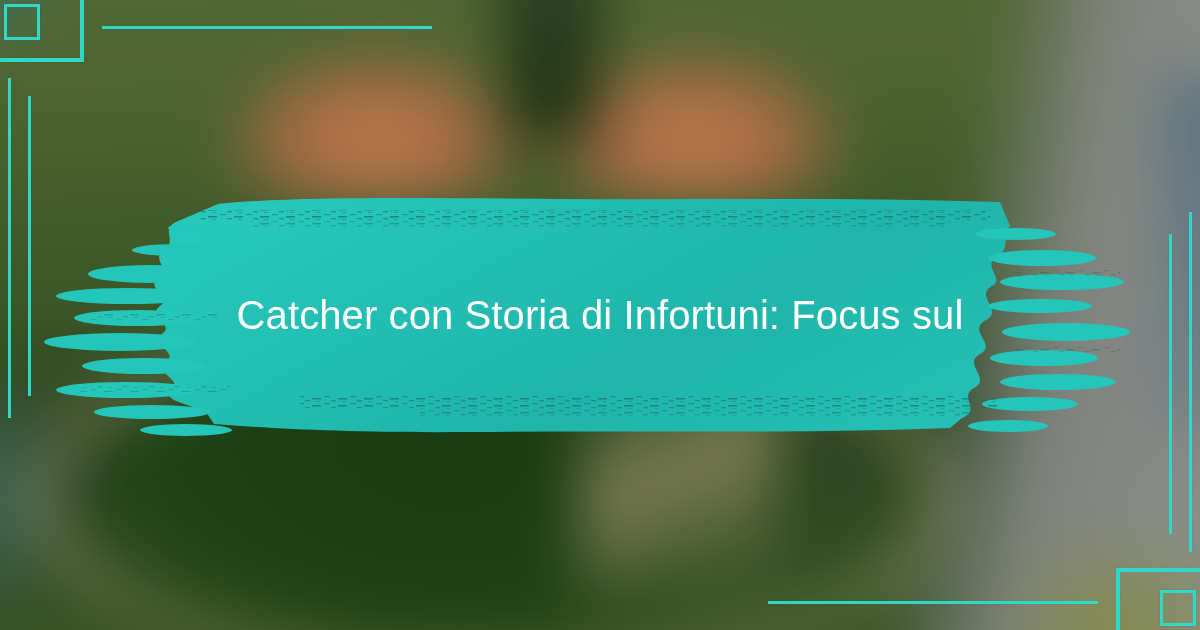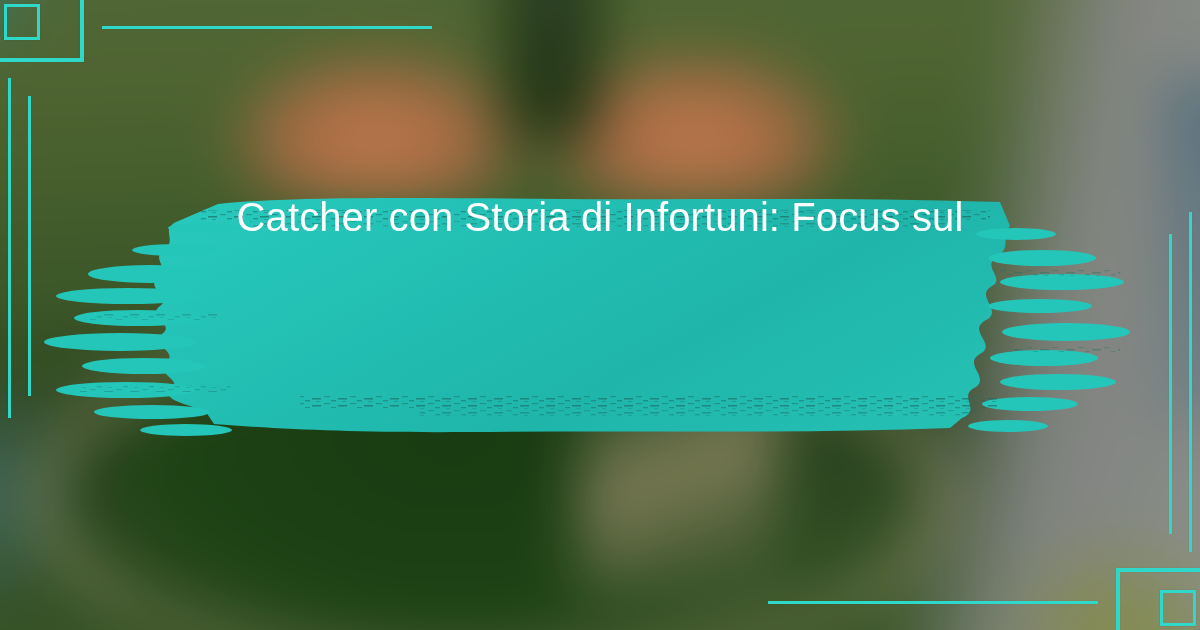--- a/index.html
+++ b/index.html
@@ -175,21 +175,21 @@
   
   .title {
     position: absolute;
     left: 0;
     top: 186px;
     width: 1200px;
     height: 258px;
     display: flex;
     flex-direction: column;
     align-items: center;
-    justify-content: space-between;
+    justify-content: center;
     text-align: center;
     color: #ffffff;
     font-size: 40px;
     font-weight: 400;
     line-height: 62px;
     letter-spacing: 0.1px;
     padding: 0 160px;
     box-sizing: border-box;
   }
   .title .line { display: block; white-space: nowrap; }

